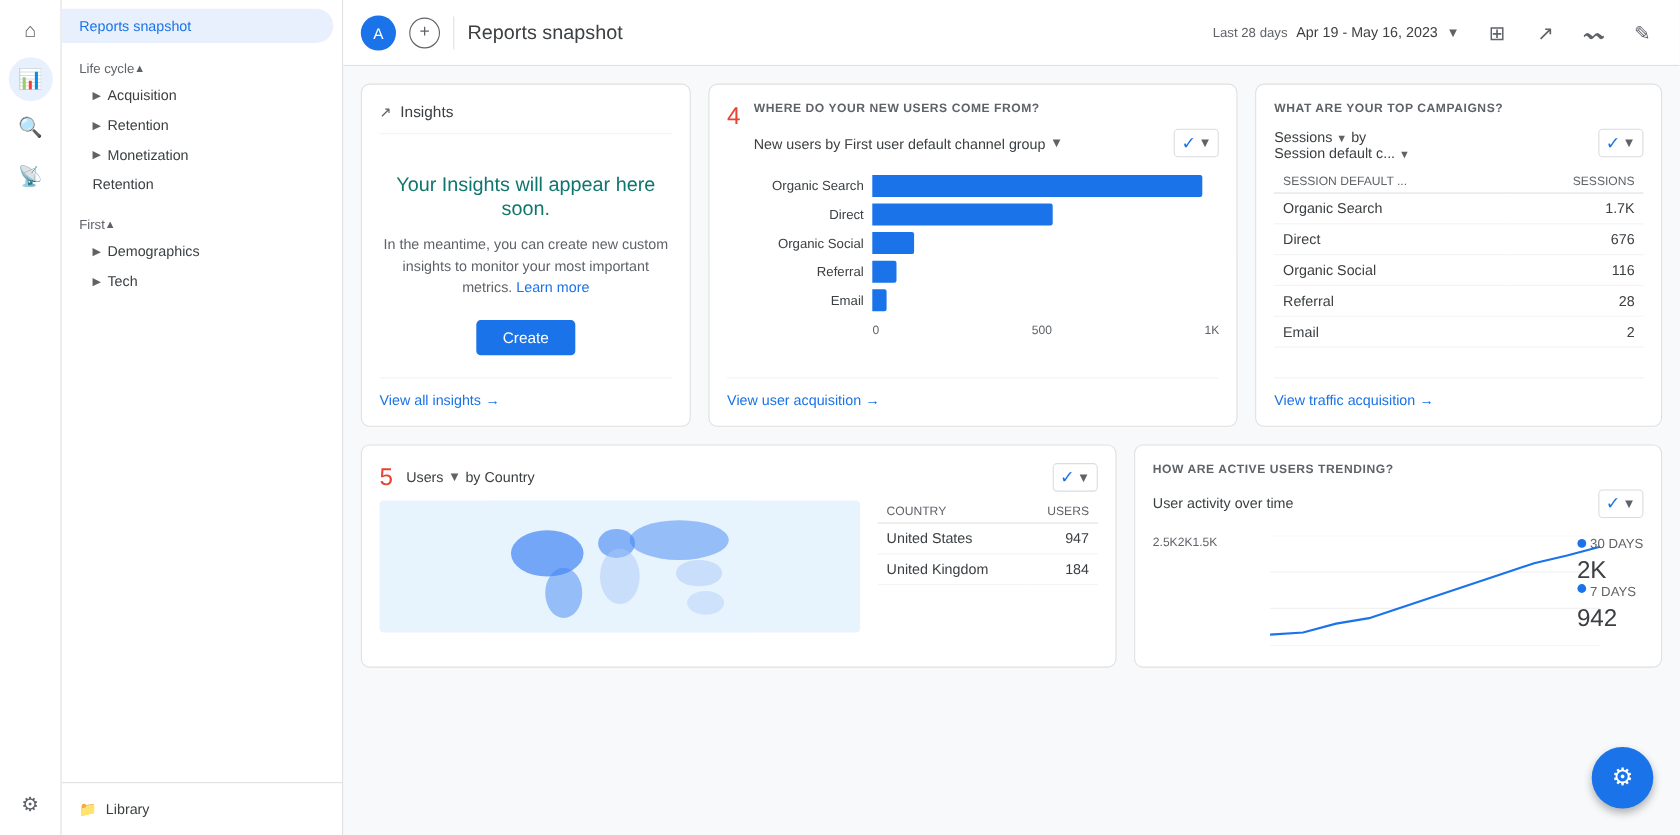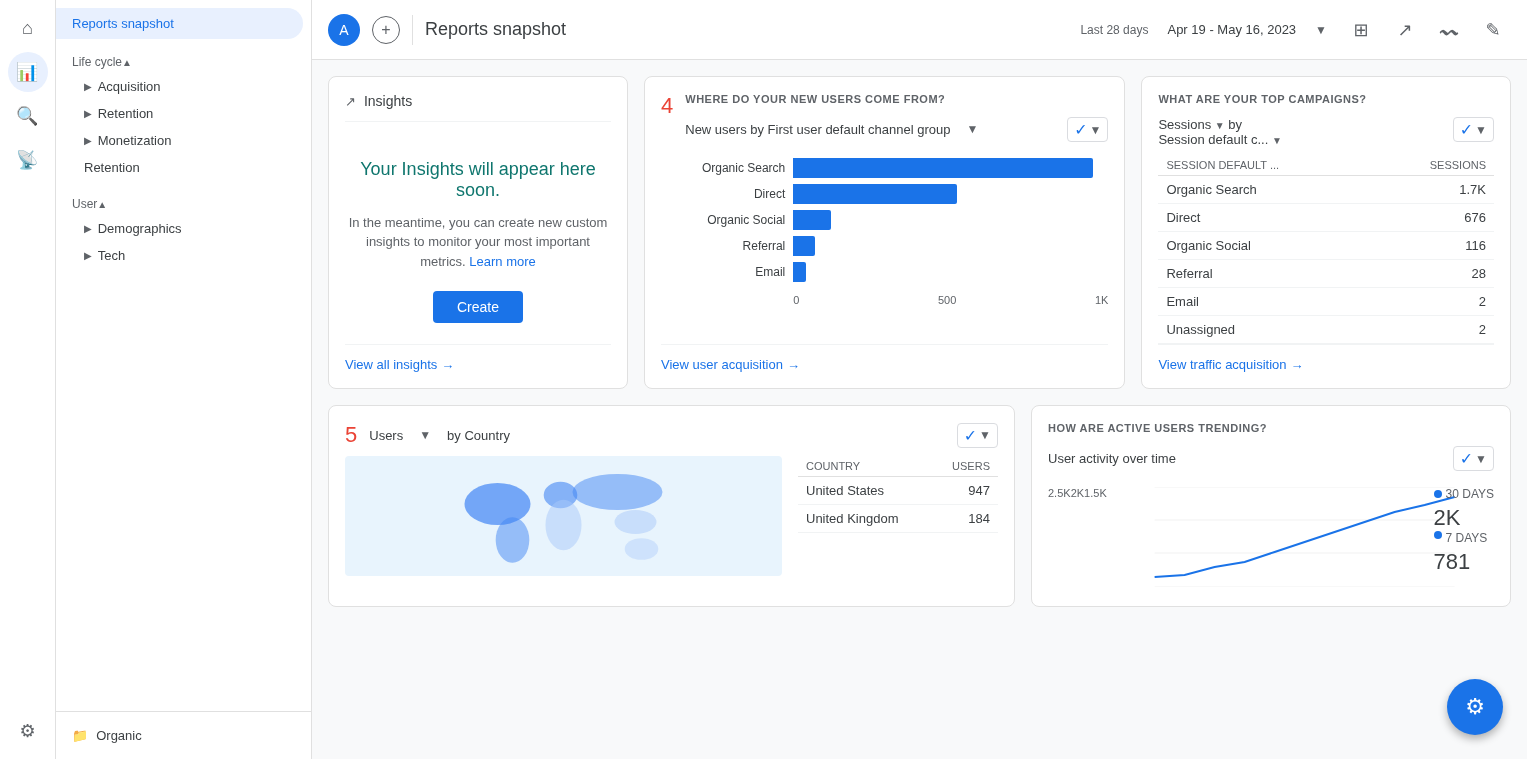--- a/index.html
+++ b/index.html
@@ -141,21 +141,21 @@
       flex: 1;
     }
     .topbar-actions {
       display: flex;
       align-items: center;
       gap: 8px;
     }
     .date-range {
       display: flex;
       align-items: center;
-      gap: 19px;
+      gap: 8px;
       font-size: 13px;
       color: #3c4043;
       cursor: pointer;
       padding: 4px 8px;
       border-radius: 4px;
     }
     .date-label { color: #5f6368; font-size: 12px; }
     .topbar-icon-btn {
       width: 36px;
       height: 36px;
@@ -206,21 +206,21 @@
       display: flex;
       align-items: center;
       justify-content: space-between;
       margin-bottom: 8px;
     }
     .card-subtitle {
       font-size: 13px;
       color: #3c4043;
       display: flex;
       align-items: flex-start;
-      gap: 16px;
+      gap: 4px;
     }
     .card-actions {
       display: flex;
       align-items: center;
       gap: 4px;
     }
     .check-btn {
       display: flex;
       align-items: center;
       gap: 2px;
@@ -442,36 +442,36 @@
   </div>
   <div class="sidebar-sub">
     <span class="chevron">▶</span>
     <span>Monetization</span>
   </div>
   <div class="sidebar-sub">
     <span>Retention</span>
   </div>
 
   <div class="sidebar-section" style="margin-top:8px;">
-    <span>User</span>
+    <span>First</span>
     <span class="chevron">▲</span>
   </div>
   <div class="sidebar-sub">
     <span class="chevron">▶</span>
     <span>Demographics</span>
   </div>
   <div class="sidebar-sub">
     <span class="chevron">▶</span>
     <span>Tech</span>
   </div>
 
   <div class="sidebar-bottom">
     <div class="sidebar-item">
       <span>📁</span>
-      <span>Organic</span>
+      <span>Library</span>
     </div>
   </div>
 </div>
 
 <div class="main">
 
   <div class="topbar">
     <div class="avatar-circle">
       <span>A</span>
     </div>
@@ -618,24 +618,20 @@
               <td class="right">116</td>
             </tr>
             <tr class="table-row">
               <td>Referral</td>
               <td class="right">28</td>
             </tr>
             <tr class="table-row">
               <td>Email</td>
               <td class="right">2</td>
             </tr>
-            <tr class="table-row">
-              <td>Unassigned</td>
-              <td class="right">2</td>
-            </tr>
           </tbody>
         </table>
         <div class="card-footer">
           <a class="card-link">
             <span>View traffic acquisition</span>
             <span>→</span>
           </a>
         </div>
       </div>
     </div>
@@ -734,21 +730,21 @@
           <div style="position:absolute; right:0; top:0; font-size:12px; color:#5f6368;">
             <div style="display:flex; align-items:center; gap:4px; margin-bottom:4px;">
               <span style="width:8px;height:8px;border-radius:50%;background:#1a73e8;display:inline-block;"></span>
               <span>30 DAYS</span>
             </div>
             <div style="font-size:22px; color:#3c4043; font-weight:400;">2K</div>
             <div style="display:flex; align-items:flex-start; gap:4px; margin-bottom:4px;">
               <span style="width:8px;height:8px;border-radius:50%;background:#1a73e8;display:inline-block;"></span>
               <span>7 DAYS</span>
             </div>
-            <div style="font-size:22px; color:#3c4043; font-weight:400;">781</div>
+            <div style="font-size:22px; color:#3c4043; font-weight:400;">942</div>
           </div>
         </div>
       </div>
     </div>
   </div>
 </div>
 
 <div class="fab" style="position:fixed; bottom:24px; right:24px;">
   <span>⚙</span>
 </div>

